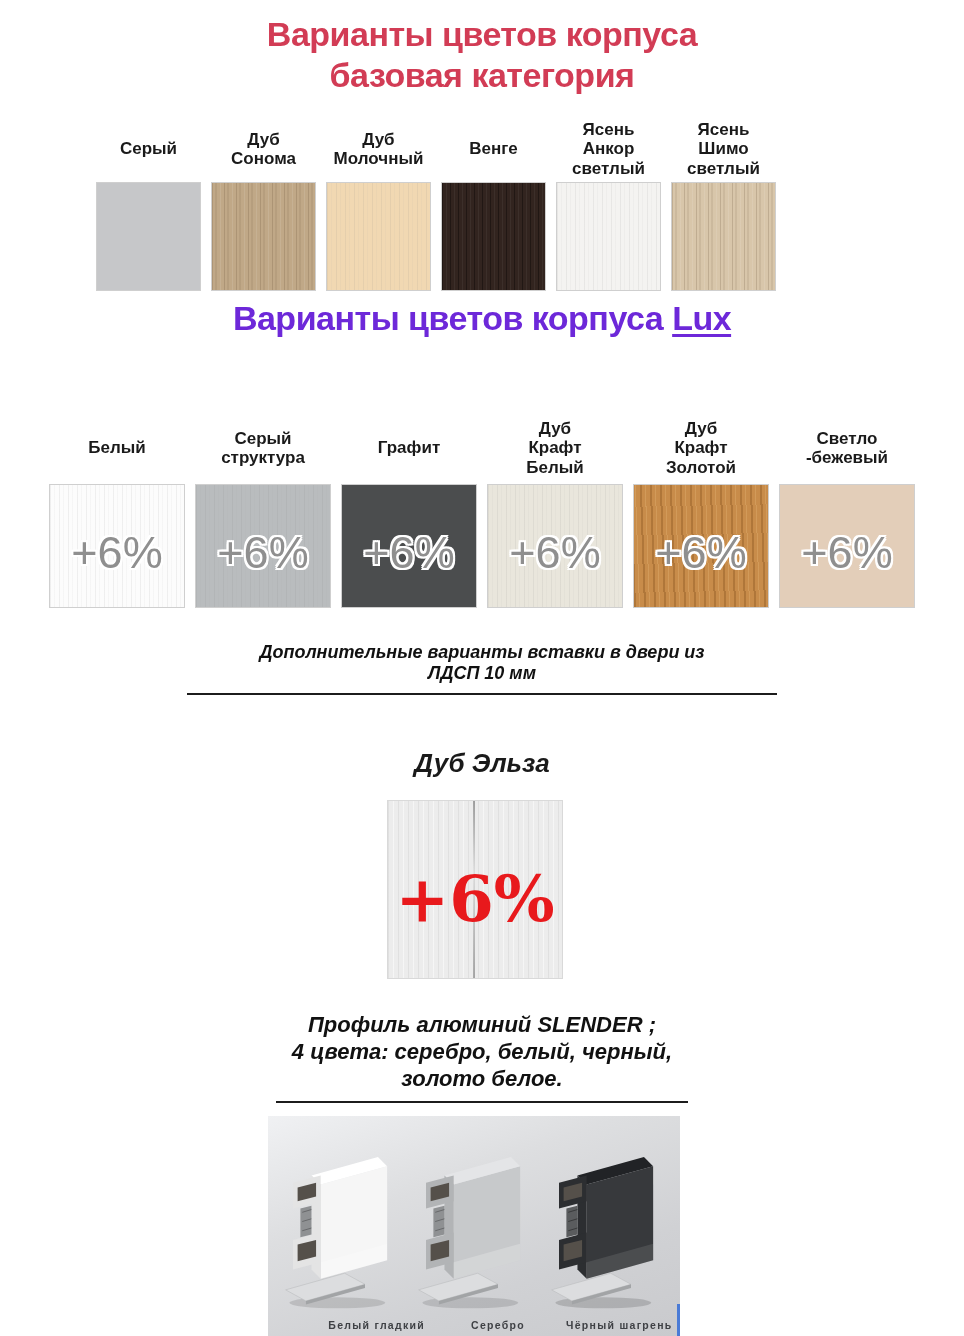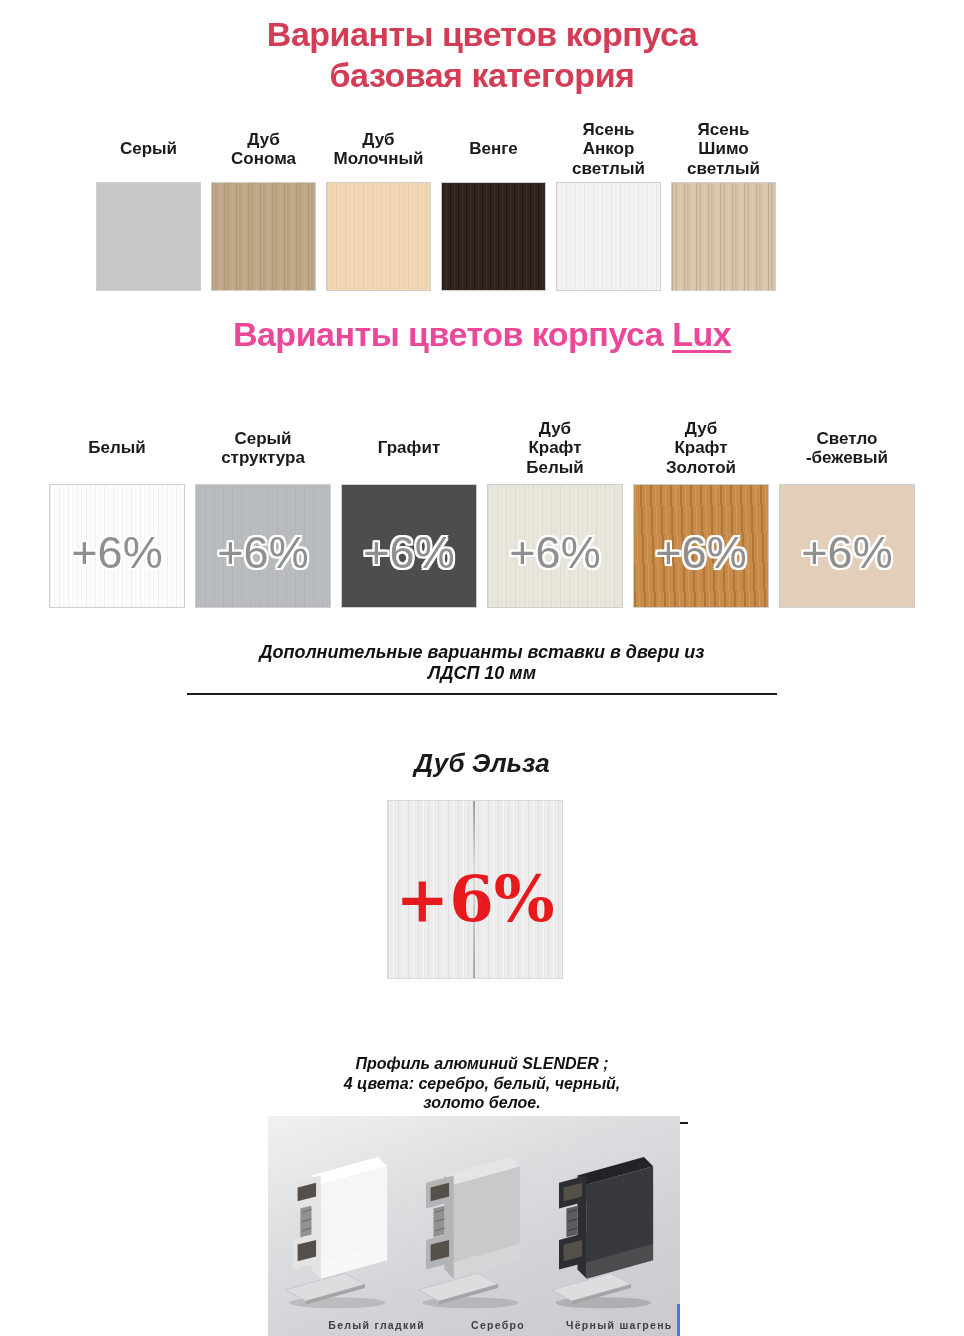--- a/index.html
+++ b/index.html
@@ -50,21 +50,21 @@
   .surcharge{
     position:absolute;inset:0;display:flex;align-items:center;justify-content:center;
     padding-top:14px;font-size:45px;font-weight:500;color:#8f8f8f;z-index:2;
     text-shadow:-2px 0 0 #fff,2px 0 0 #fff,0 -2px 0 #fff,0 2px 0 #fff,
                 -2px -2px 0 #fff,2px -2px 0 #fff,-2px 2px 0 #fff,2px 2px 0 #fff;
   }
 
   
   .note{left:0;width:964px;text-align:center;font-weight:700;font-style:italic;color:#111;}
   .note-1{font-size:18px;line-height:1.18;}
-  .note-2{font-size:16px;line-height:1.22;margin-top:42px;}
+  .note-2{font-size:22px;line-height:1.22;}
   .divider{border:0;border-top:2px solid #1c1c1c;margin:9px auto 0;}
   .divider-1{width:590px;}
   .divider-2{width:412px;}
 
   
   .elsa-label{left:0;width:964px;text-align:center;font-size:26px;font-weight:700;font-style:italic;}
   .elsa-swatch{left:387px;top:800px;width:176px;height:179px;background:#ececec;
     border:1px solid #d9d9d9;box-sizing:border-box;position:absolute;overflow:hidden;}
   .elsa-swatch::after{content:"";position:absolute;inset:0;
     background:repeating-linear-gradient(90deg,
@@ -119,21 +119,21 @@
     <div class="swatch t-soft" style="background: rgb(244, 243, 241);"></div>
   </div>
   <div class="col">
     <div class="label-zone">Ясень
 Шимо
 светлый</div>
     <div class="swatch t-wood" style="background: rgb(216, 198, 170);"></div>
   </div>
 </div>
 
-<div class="abs big-title" style="top: 298px; color: #ec4899; margin-top: 16px;">
+<div class="abs big-title" style="top: 298px; color: #6d28d9;">
   <div><span>Варианты цветов корпуса </span><span class="und">Lux</span></div>
 </div>
 
 <div class="abs swatch-row row-lux" style="top:416px">
   <div class="col">
     <div class="label-zone">Белый</div>
     <div class="swatch t-soft" style="background: rgb(252, 252, 252);">
       <div class="surcharge">+6%</div>
     </div>
   </div>

